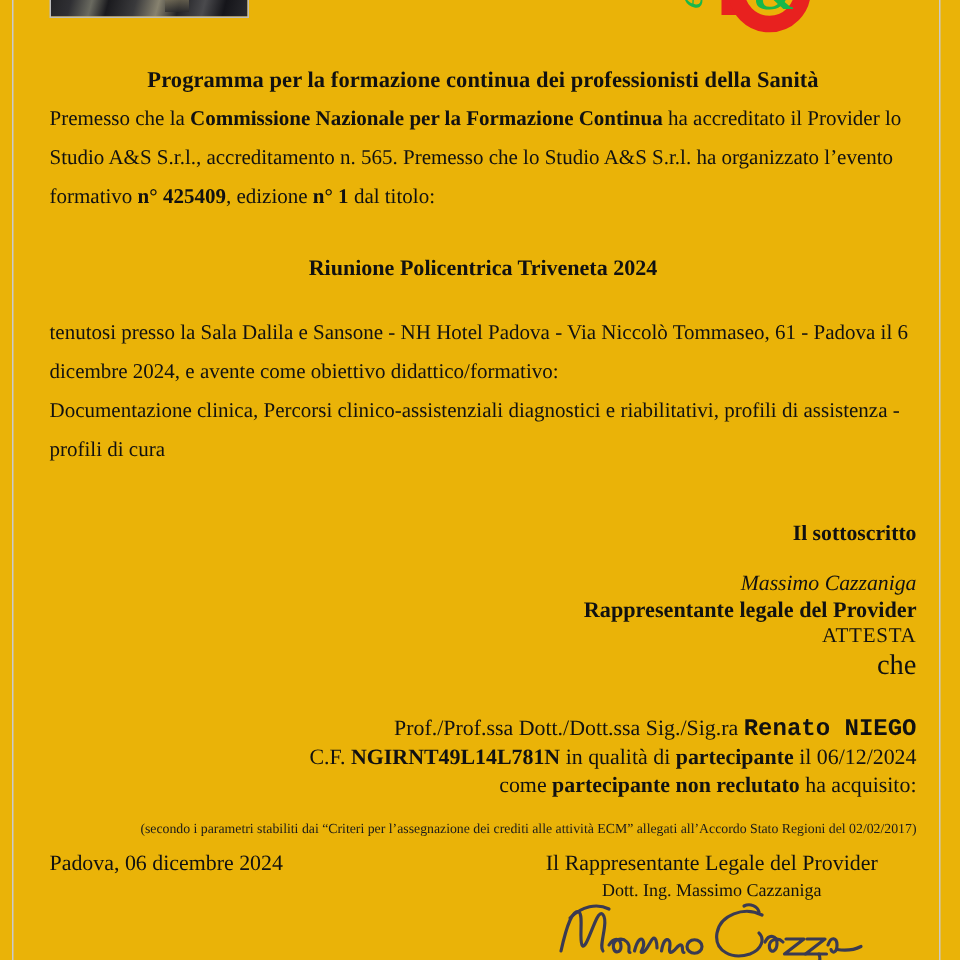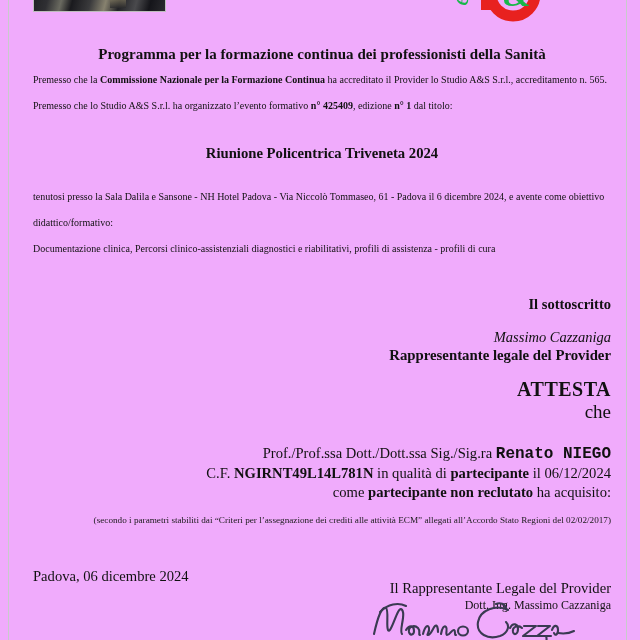--- a/index.html
+++ b/index.html
@@ -14,21 +14,21 @@
     font-family: "Liberation Serif", "DejaVu Serif", serif;
     color: #111111;
     position: relative;
   }
 
   .page {
     position: absolute;
     left: 0; top: 0;
     width: 640px;
     height: 640px;
-    background: #f0abfc;
+    background: #eab308;
     box-sizing: border-box;
   }
 
   
   .page-edge-left {
     position: absolute;
     left: 8px; top: 0;
     width: 1px; height: 640px;
     background: #c9cacc;
   }
@@ -93,21 +93,21 @@
 
   .doc-title {
     text-align: center;
     font-weight: bold;
     font-size: 15px;
     margin: 16px 0 4px 0;
     letter-spacing: .05px;
   }
 
   p.para {
-    font-size: 10px;
+    font-size: 14px;
     line-height: 26px;
     margin: 0;
     text-align: left;
   }
 
   .event-title {
     text-align: center;
     font-weight: bold;
     font-size: 14.7px;
     margin: 26px 0 22px 0;
@@ -134,24 +134,24 @@
     font-style: italic;
     font-size: 14.5px;
     margin-top: 16px;
   }
   .rep-role {
     font-weight: bold;
     font-size: 14.8px;
     margin-top: 1px;
   }
   .attesta {
-    font-weight: bold;
-    font-size: 20px;
+    font-weight: normal;
+    font-size: 14px;
     letter-spacing: .5px;
-    margin-top: 14px;
+    margin-top: 1px;
   }
   .che {
     font-size: 19px;
     margin-top: 0px;
   }
   .illa {
     font-size: 14.5px;
     margin-top: 1px;
   }
 
@@ -196,22 +196,21 @@
   }
   .footer-place {
     position: absolute;
     left: 0; top: 0;
     font-size: 14.6px;
   }
   .footer-sign-block {
     position: absolute;
     left: 305px; top: 0;
     width: 273px;
-    text-align: right;
-    margin-top: 12px;
+    text-align: center;
   }
   .footer-rep-role {
     font-size: 14.6px;
   }
   .footer-rep-name {
     font-size: 12px;
     margin-top: 1px;
   }
   .signature {
     position: absolute;

